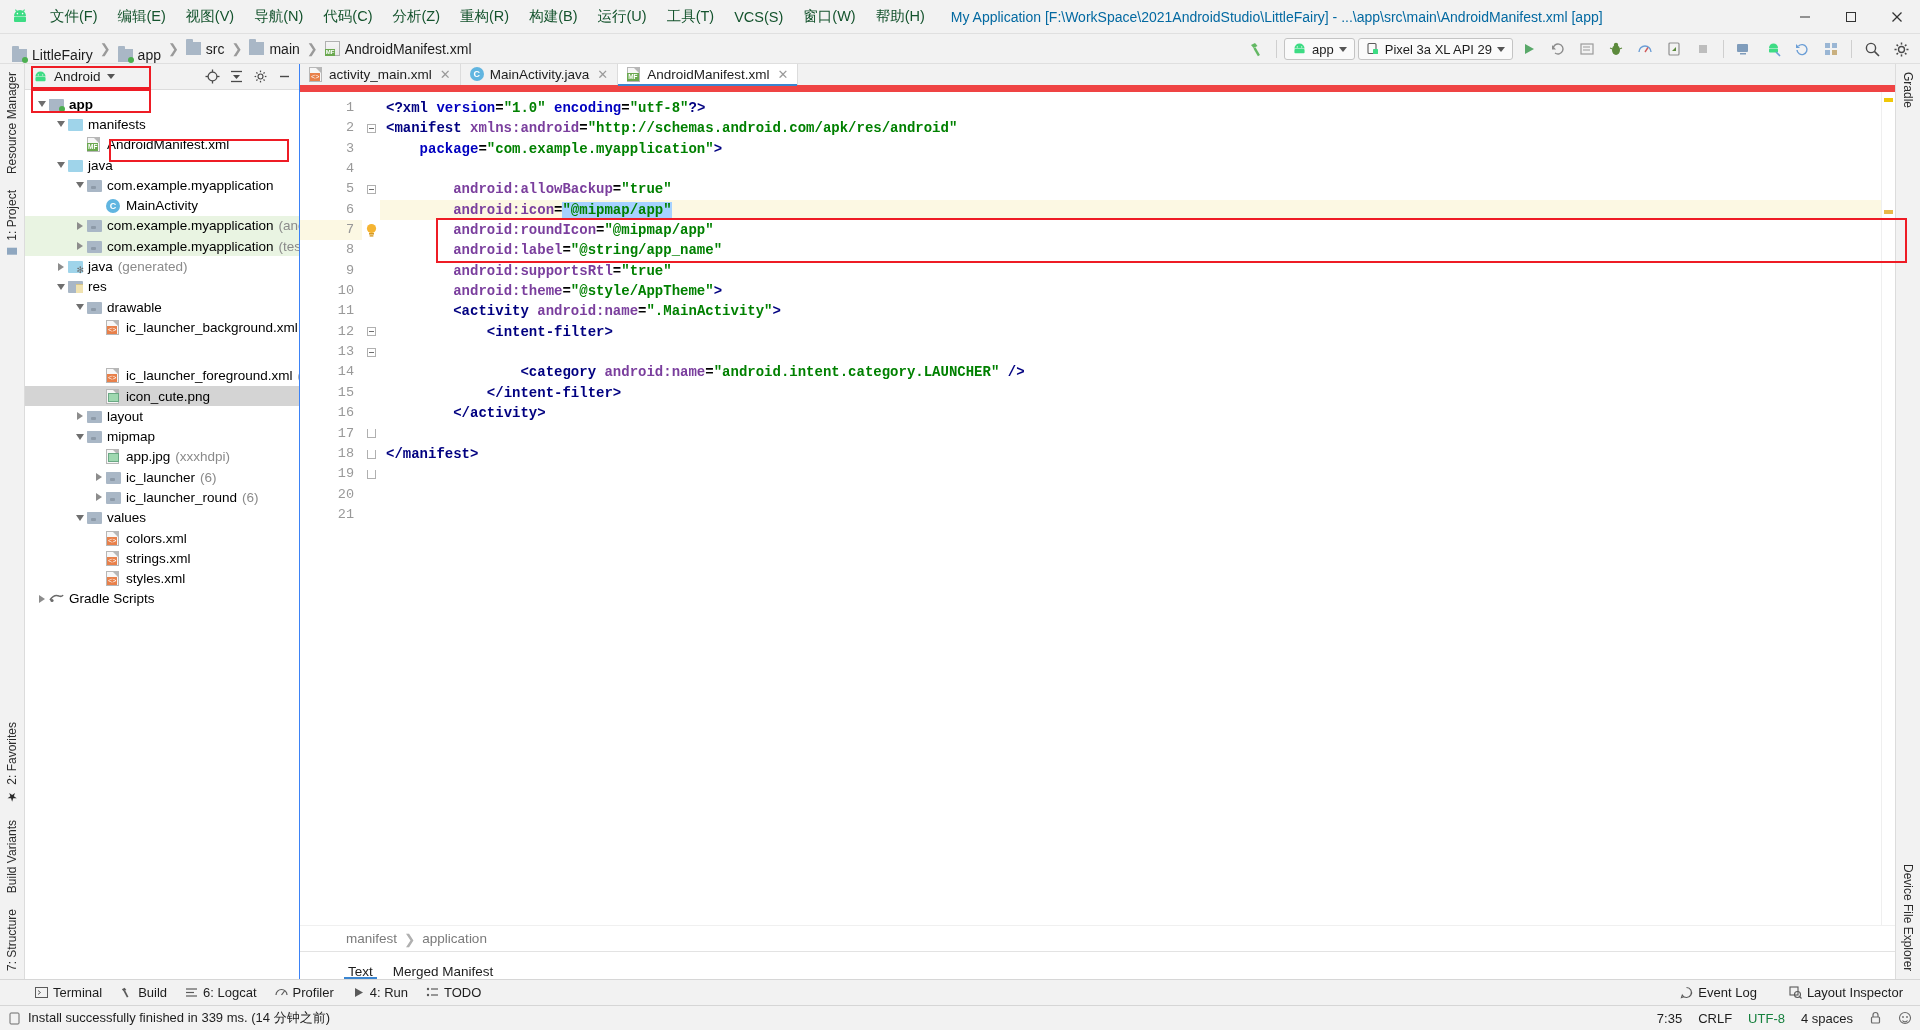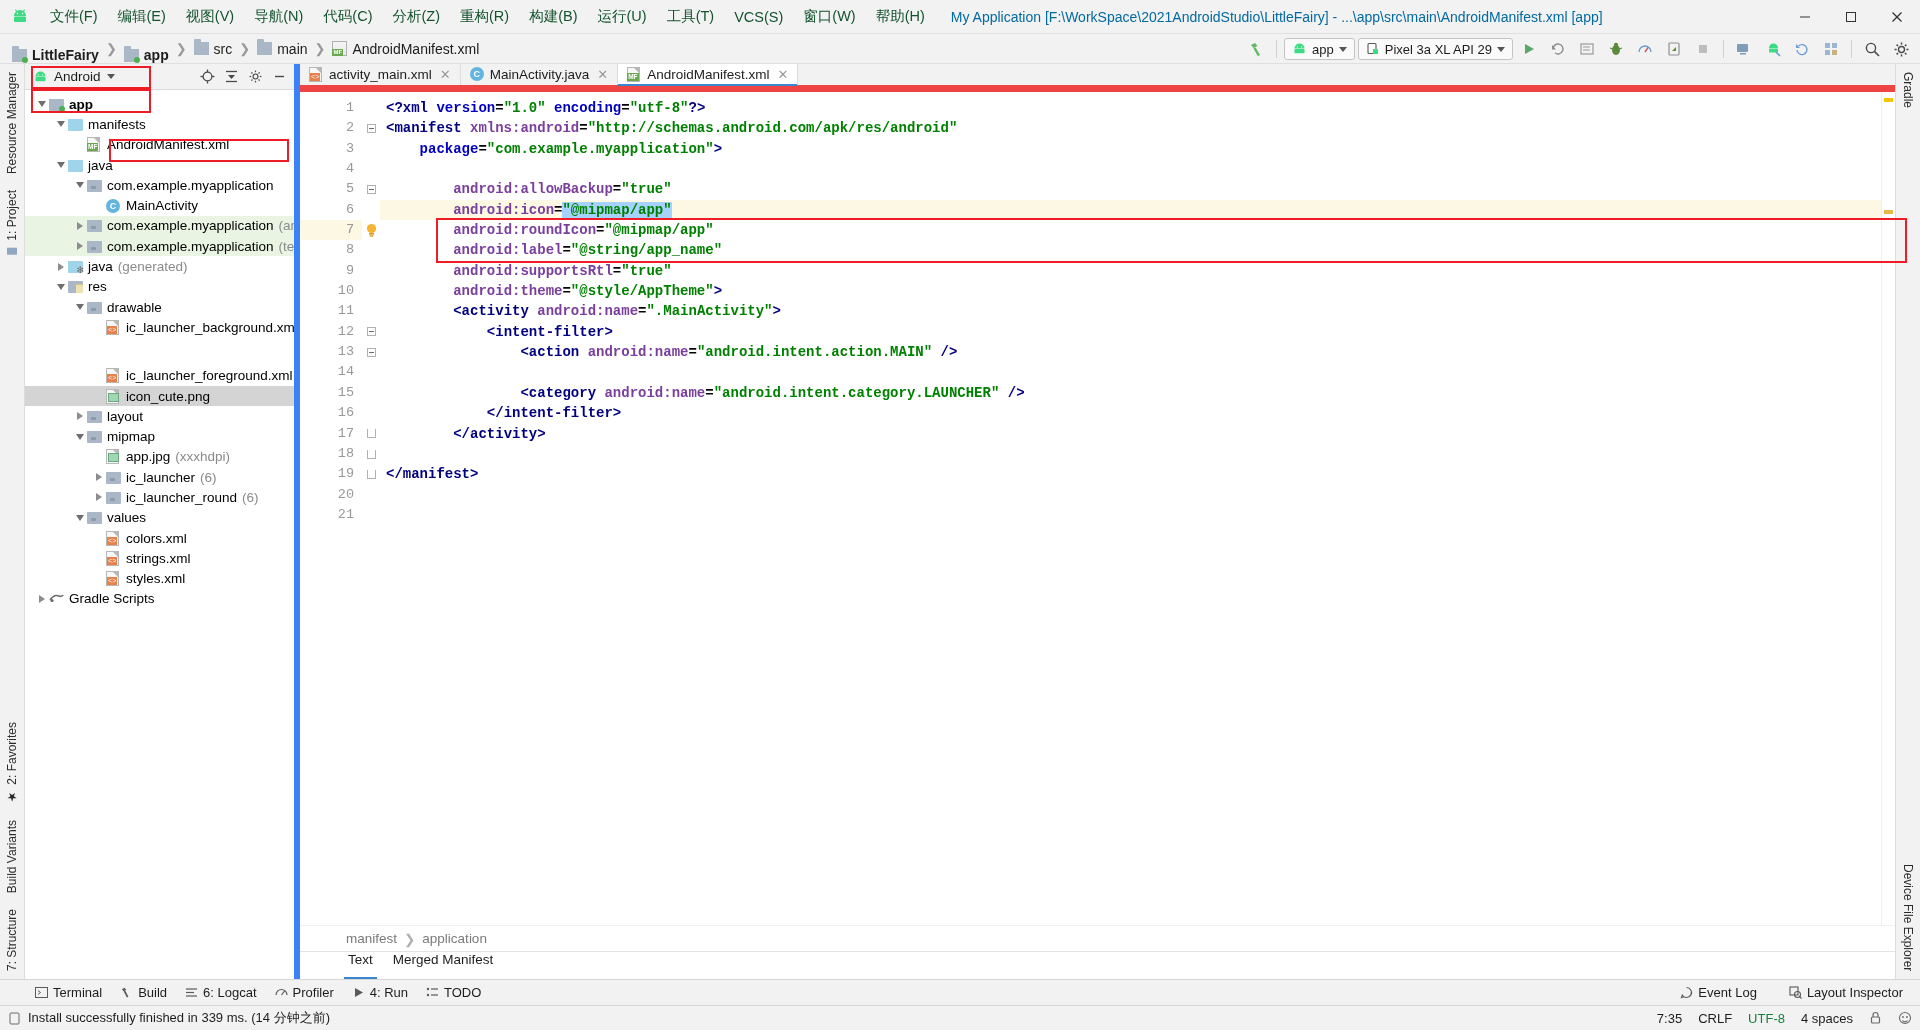--- a/index.html
+++ b/index.html
@@ -44,21 +44,21 @@
   .navbar {
     height: 30px; flex: none;
     display: flex; align-items: center;
     background: #f2f2f2;
     padding-left: 8px;
     position: relative;
     border-bottom: 1px solid #dfdfdf;
   }
   .crumbs { display: flex; align-items: center; }
   .crumb { display: flex; align-items: center; padding: 1px 4px; font-size: 14px; white-space: nowrap; }
-  .crumb.bold { font-weight: bold; margin-top: 13px; }
+  .crumb.bold { font-weight: normal; margin-top: 13px; }
   .crumb-sep { color: #9a9a9a; padding: 0 3px; font-size: 13px; }
   .folder-ic {
     width: 15px; height: 13px; margin-right: 5px; position: relative; flex: none;
     background: #a9b7c6;
   }
   .folder-ic::before {
     content: ''; position: absolute; left: 0; top: -3px; width: 7px; height: 3px;
     background: #a9b7c6; border-radius: 1px 1px 0 0;
   }
   .folder-ic.green::after {
@@ -100,21 +100,21 @@
     font-size: 12px; color: #2b2b2b; padding: 8px 4px; white-space: nowrap;
     display: flex; align-items: center; gap:5px;
   }
   .vtab.up { writing-mode: vertical-rl; transform: rotate(180deg); }
   .rail-spacer { flex: 1; }
 
   
   .project-panel {
     width: 275px; flex: none; background: #fff;
     display: flex; flex-direction: column;
-    border-right: 6px solid #3b82f6;
+    border-right: 1px solid #3b82f6;
     position: relative;
   }
   .panel-head {
     height: 26px; display: flex; align-items: center;
     background: #f2f2f2; border-bottom: 1px solid #dcdcdc;
     padding: 0 4px 0 8px; position: relative; flex:none;
   }
   .panel-head-title { display:flex; align-items:center; gap:6px; font-size: 13.5px; }
   .droid-mini { width: 15px; height: 11px; position: relative; flex:none; }
   .panel-head-icons { position: absolute; right: 4px; display: flex; align-items: center; gap: 2px; }
@@ -241,21 +241,21 @@
     height: 26px; flex: none; display: flex; align-items: center;
     padding-left: 46px; background: #fff; font-size: 13.5px; color: #7a7a7a;
     gap: 7px; border-top: 1px solid #f0f0f0;
   }
   .bc-sep { color: #b0b0b0; }
   .bottom-tabs {
     height: 28px; flex: none; display: flex; align-items: stretch;
     padding-left: 38px; background: #fff; border-top: 1px solid #e3e3e3;
   }
   .btab {
-    display:flex;align-items:flex-start; padding: 0 10px; font-size:13.5px; position: relative;
+    display:flex;align-items:flex-end; padding: 0 10px; font-size:13.5px; position: relative;
   }
   .btab.active::after { content:''; position:absolute;left:6px;right:6px;bottom:0;height:2px;background:#3b86d1; }
 
   
   .tw-strip {
     height: 26px; flex: none; display: flex; align-items: center;
     background: #f2f2f2; border-top: 1px solid #d6d6d6; padding-left: 26px;
     position: relative;
   }
   .tw-btn { display:flex;align-items:center;gap:5px;padding:2px 9px;font-size:13px; white-space: nowrap;}
@@ -869,21 +869,20 @@
             <div class="cline">    <span class="attr2">package</span><span class="punct">=</span><span class="val">"com.example.myapplication"</span><span class="tagname">&gt;</span></div>
             <div class="cline"></div>
             <div class="cline">        <span class="attr">android:allowBackup</span><span class="punct">=</span><span class="val">"true"</span></div>
             <div class="cline hl">        <span class="attr">android:icon</span><span class="punct">=</span><span class="val sel-hl">"@mipmap/app"</span></div>
             <div class="cline">        <span class="attr">android:roundIcon</span><span class="punct">=</span><span class="val">"@mipmap/app"</span></div>
             <div class="cline">        <span class="attr">android:label</span><span class="punct">=</span><span class="val">"@string/app_name"</span></div>
             <div class="cline">        <span class="attr">android:supportsRtl</span><span class="punct">=</span><span class="val">"true"</span></div>
             <div class="cline">        <span class="attr">android:theme</span><span class="punct">=</span><span class="val">"@style/AppTheme"</span><span class="tagname">&gt;</span></div>
             <div class="cline">        <span class="tagname">&lt;activity </span><span class="attr">android:name</span><span class="punct">=</span><span class="val">".MainActivity"</span><span class="tagname">&gt;</span></div>
             <div class="cline">            <span class="tagname">&lt;intent-filter&gt;</span></div>
-            <div class="cline">                <span class="tagname">&lt;action </span><span class="attr">android:name</span><span class="punct">=</span><span class="val">"android.intent.action.MAIN"</span><span class="tagname"> /&gt;</span></div>
             <div class="cline"></div>
             <div class="cline">                <span class="tagname">&lt;category </span><span class="attr">android:name</span><span class="punct">=</span><span class="val">"android.intent.category.LAUNCHER"</span><span class="tagname"> /&gt;</span></div>
             <div class="cline">            <span class="tagname">&lt;/intent-filter&gt;</span></div>
             <div class="cline">        <span class="tagname">&lt;/activity&gt;</span></div>
             <div class="cline"></div>
             <div class="cline"><span class="tagname">&lt;/manifest&gt;</span></div>
           </div>
         <div class="marker-bar">
           <div class="mk" style="top:6px; background:#f0c808;"></div>
           <div class="mk" style="top:118px; background:#e8b84a;"></div>

